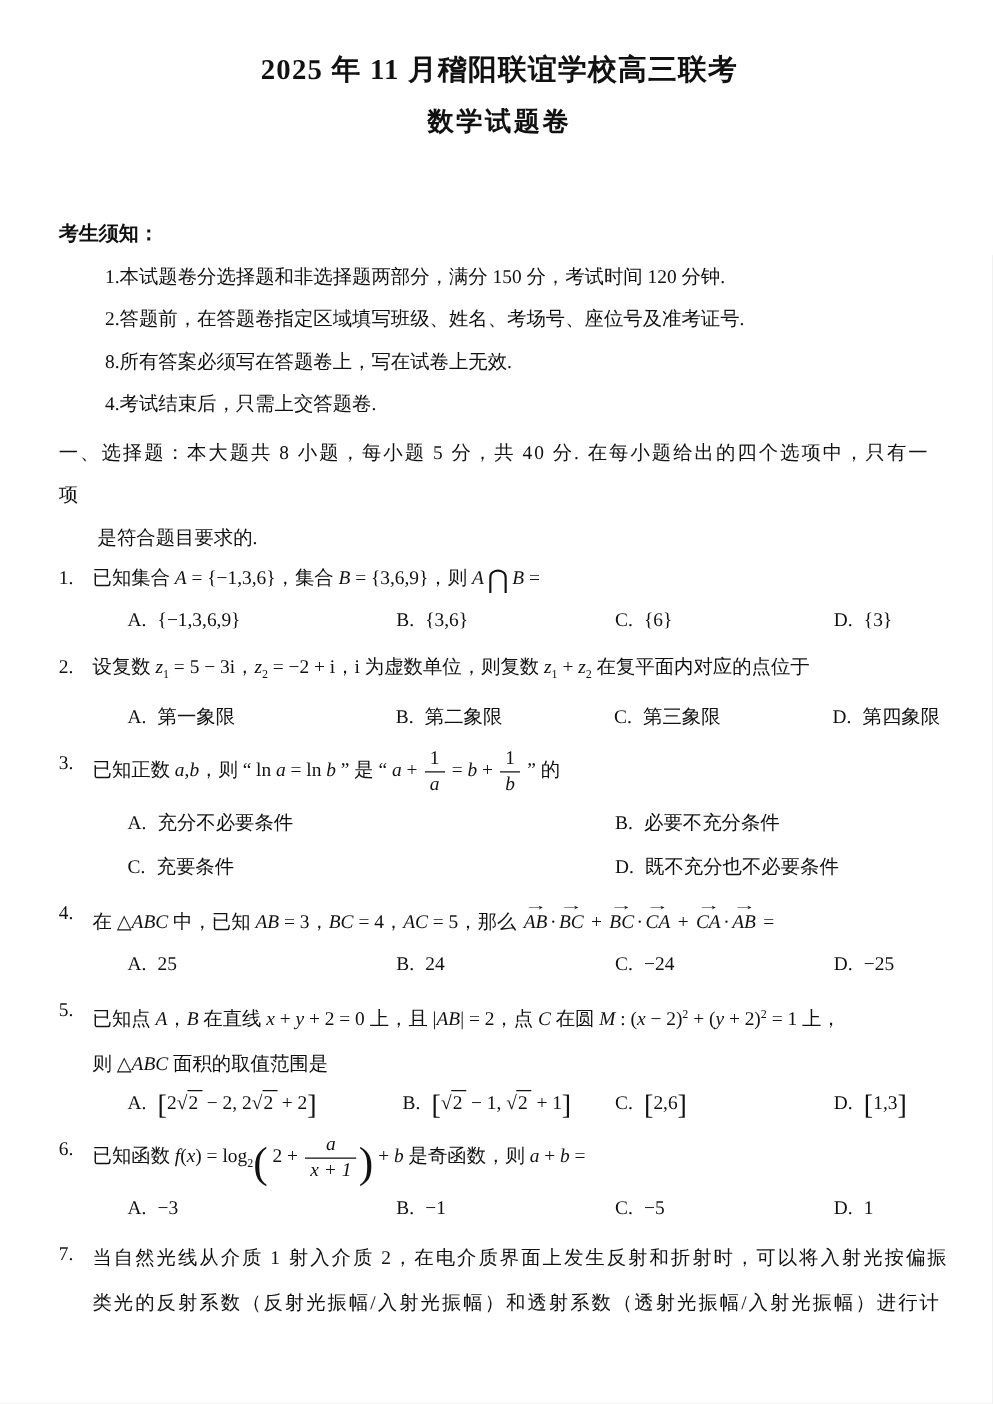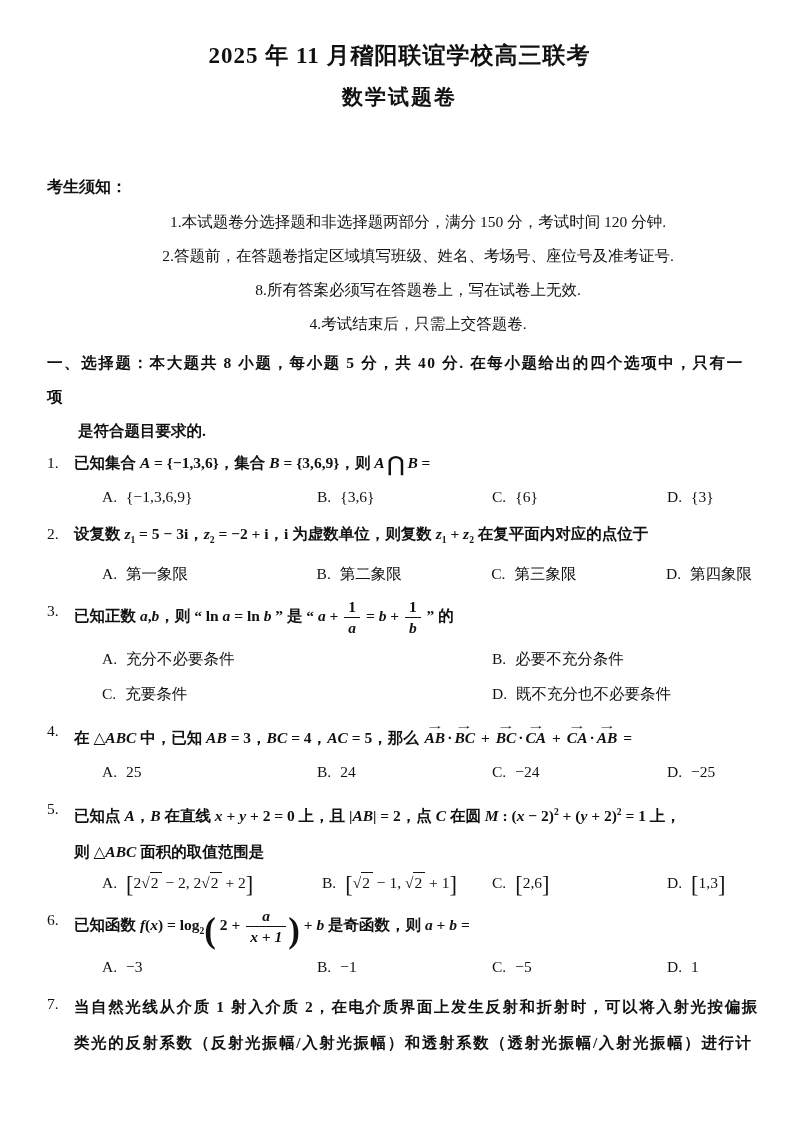--- a/index.html
+++ b/index.html
@@ -11,30 +11,30 @@
     color:#111111;
     font-family:"Liberation Serif","DejaVu Serif",serif;
     font-size:15.5px;
     box-sizing:border-box;
     padding:30px 42px 0 47px;
     overflow:hidden;
   }
   .title1{font-size:23px;font-weight:bold;text-align:center;margin:10px 0 12px;letter-spacing:1px;}
   .title2{font-size:21px;font-weight:bold;text-align:center;margin:4px;letter-spacing:2px;}
   .notice-head{font-weight:bold;font-size:16px;margin-top:66px;}
-  .notice-list{list-style:none;margin:12px 0 0 0;padding:0 0 0 37px;text-align:center;}
+  .notice-list{list-style:none;margin:12px 0 0 0;padding:0 0 0 37px;}
   .notice-list li{margin:0 0 11px 0;line-height:23px;}
-  .sec{font-weight:bold;line-height:34px;margin-top:4px;}
+  .sec{font-weight:normal;line-height:34px;margin-top:4px;}
   .sec .l2{padding-left:31px;}
   .just{letter-spacing:1.6px;}
 
   .q{display:flex;margin:0;}
   .qnum{width:27px;flex:none;line-height:25px;padding-top:2px;}
   .qbody{flex:1;min-width:0;}
-  .qline{line-height:25px;margin:2px 0 9px;white-space:nowrap;font-weight:bold;}
+  .qline{line-height:25px;margin:2px 0 9px;white-space:nowrap;}
   .ml .qline{line-height:36px;margin:0;}
   .arrline{padding-top:7px;}
 
   .opts{display:flex;margin:0 0 10px 0;padding-left:28px;line-height:25px;}
   .opt{display:flex;align-items:center;white-space:nowrap;}
   .w215{width:215px;}.w175{width:175px;}.w220{width:220px;}.w170{width:170px;}.w390{width:390px;}
   .olabel{margin-right:9px;}
 
   .mv{font-style:italic;font-family:"Liberation Serif","DejaVu Serif",serif;}
   sub,sup{font-size:0.62em;}

